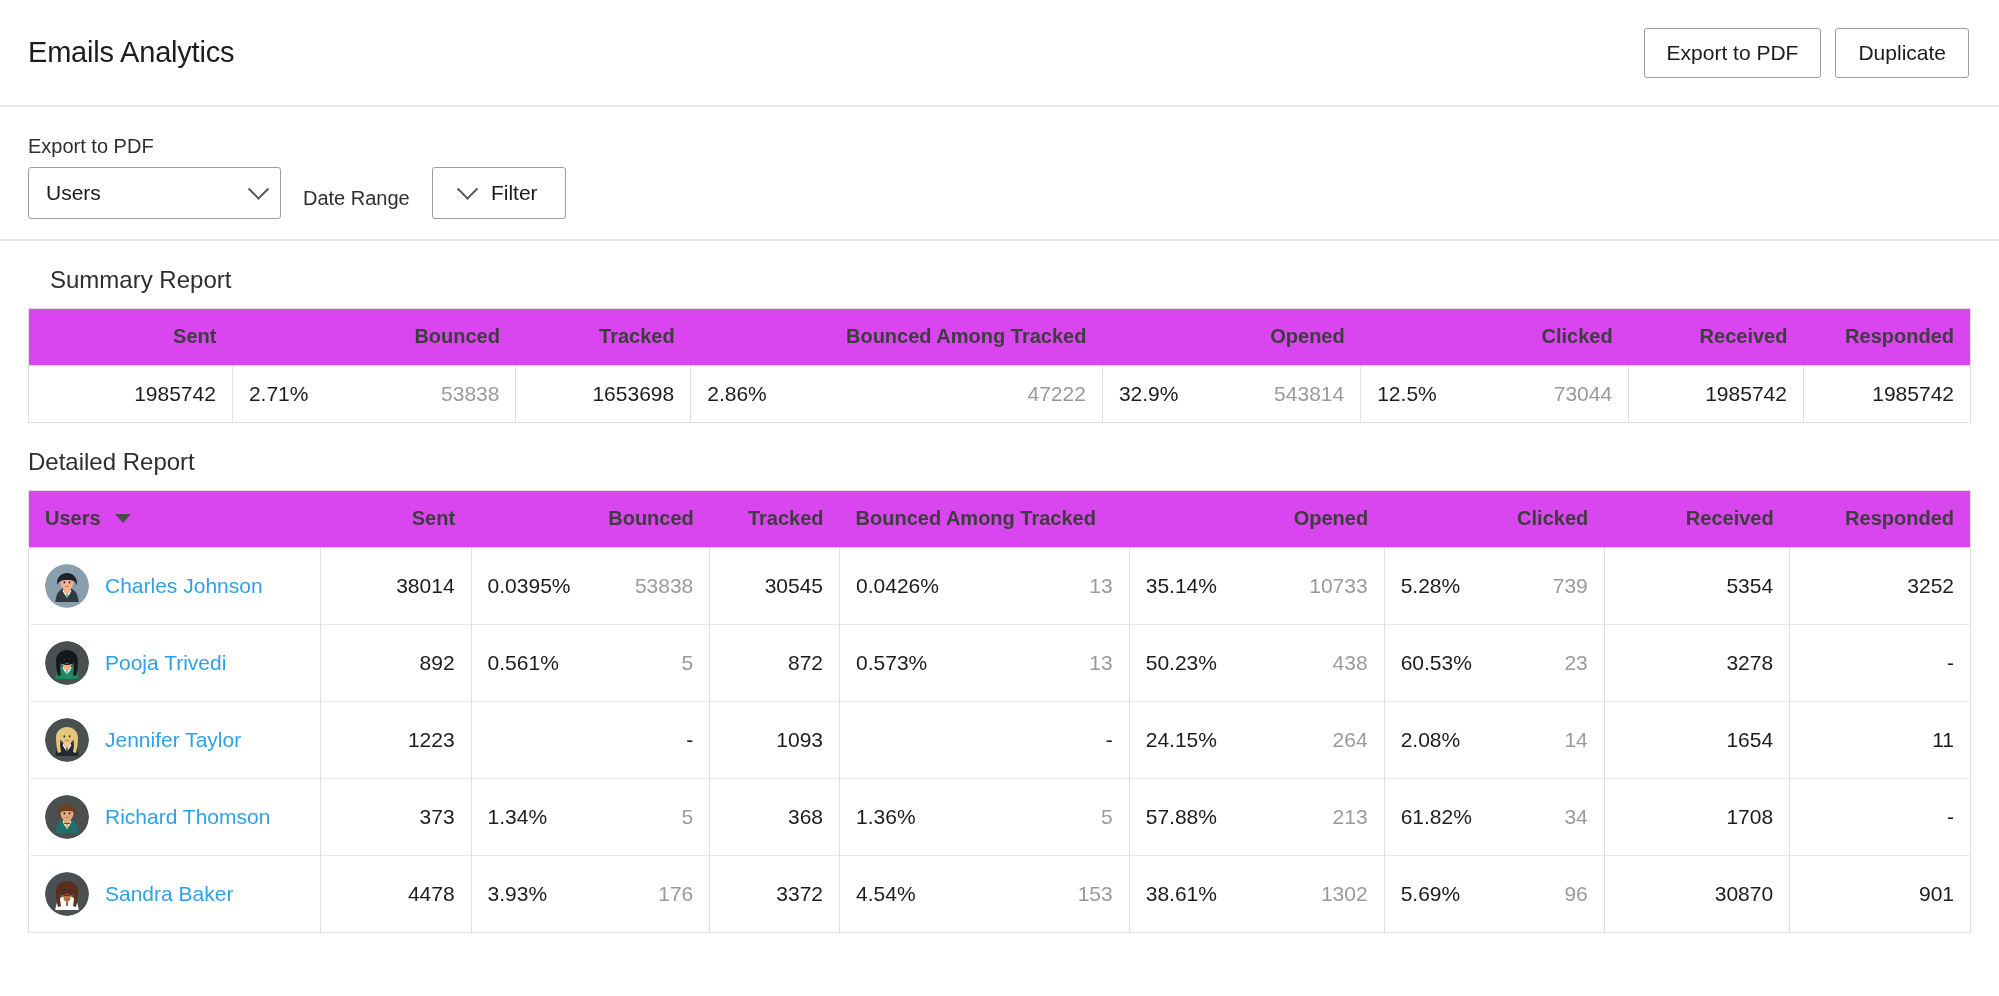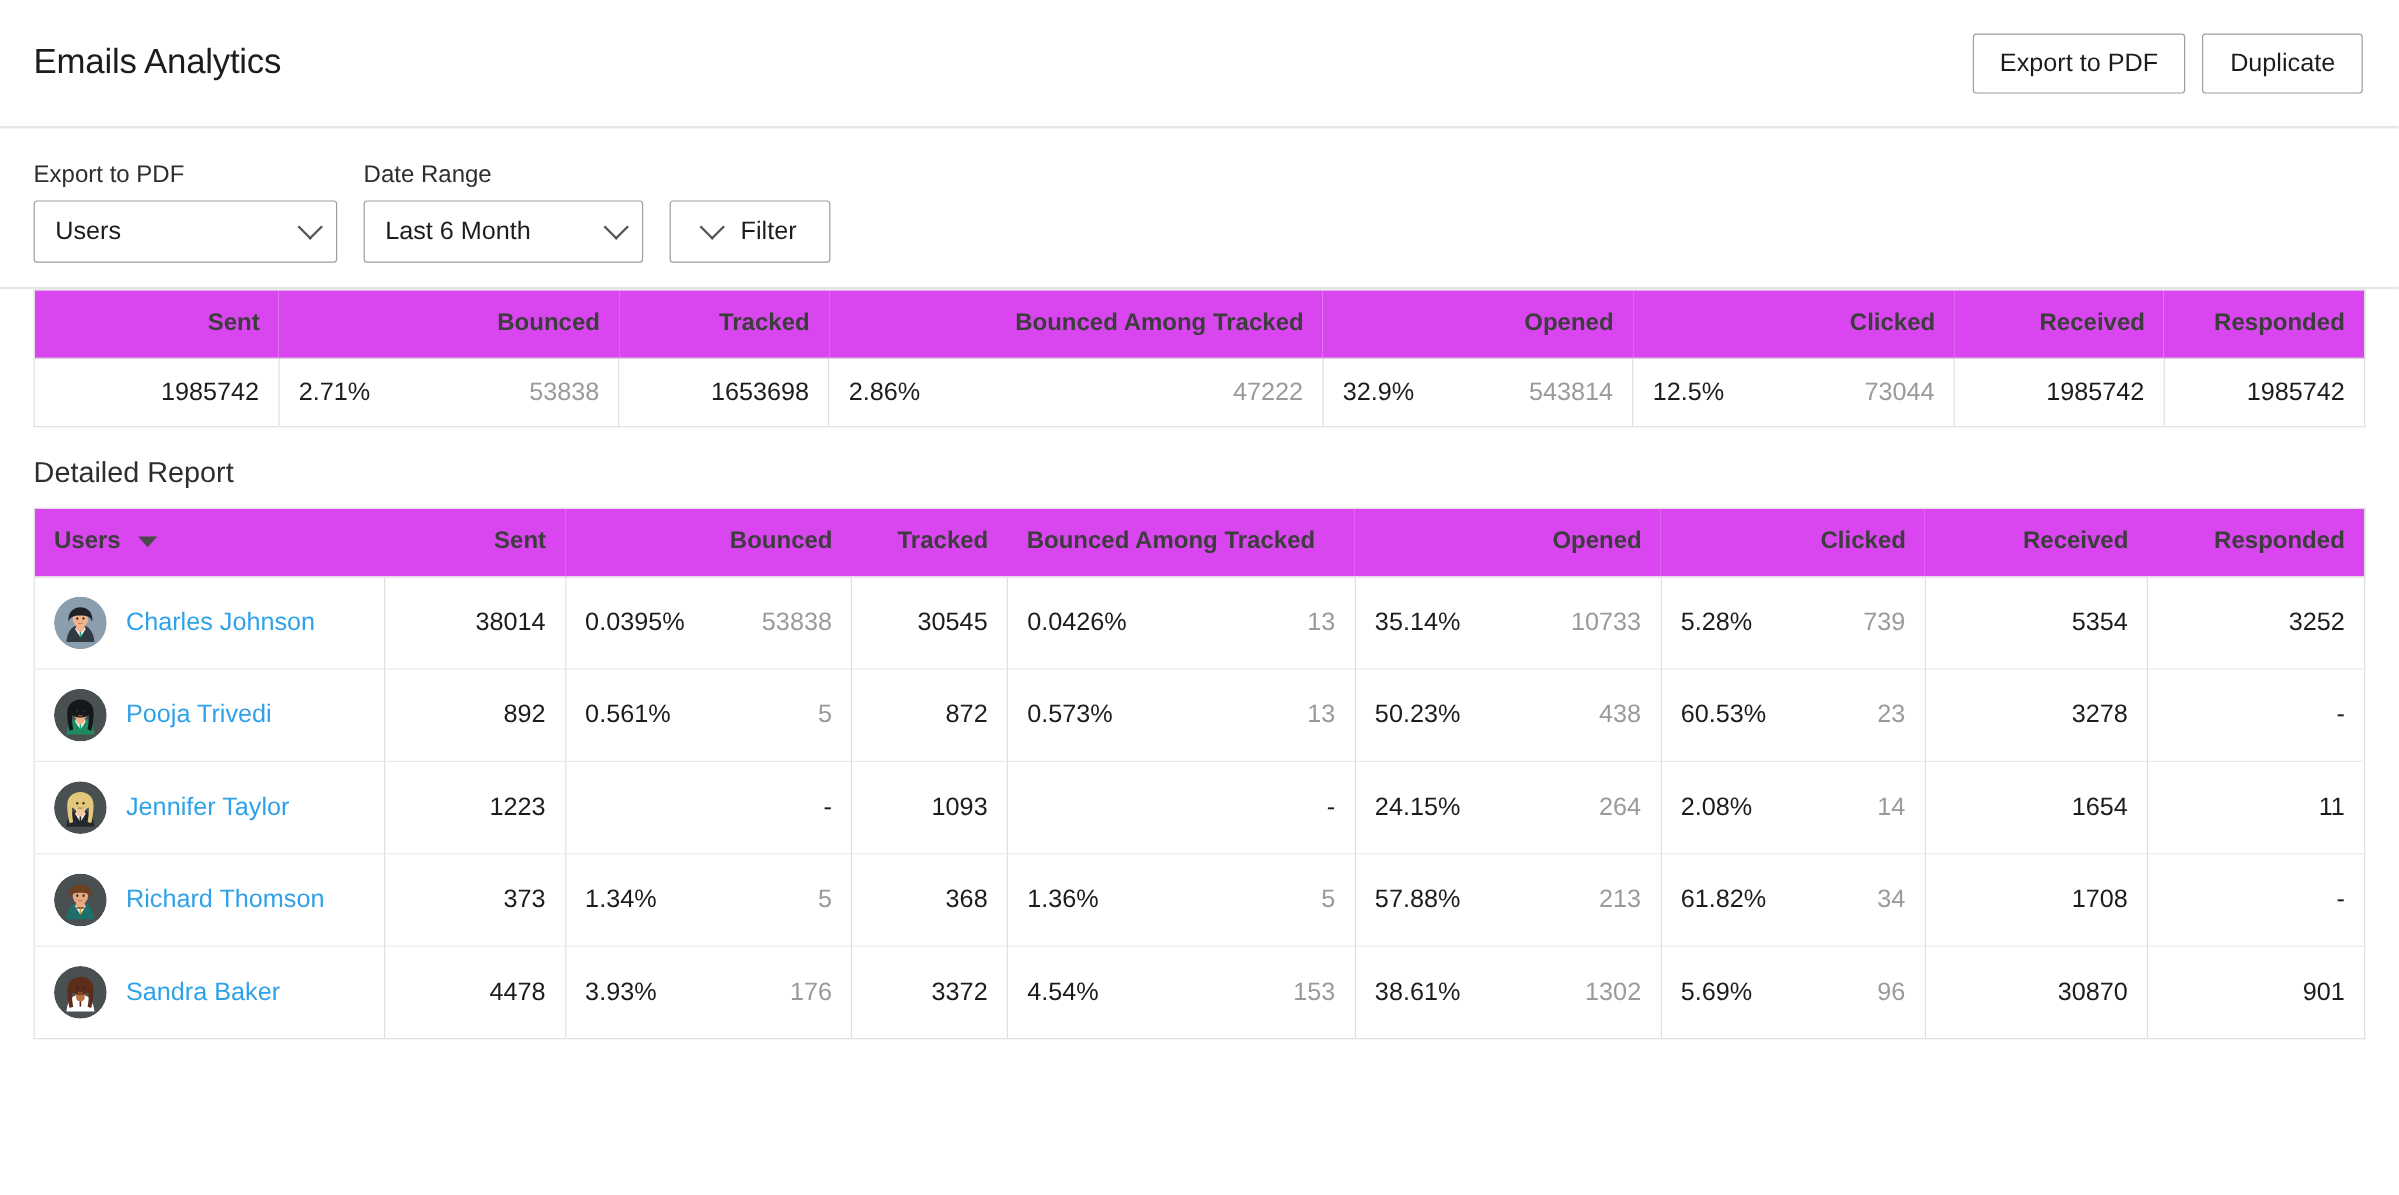--- a/index.html
+++ b/index.html
@@ -207,34 +207,31 @@
   <div class="filter-group">
     <div class="filter-label">Export to PDF</div>
     <div class="select-box select-users">
       <span class="sel-value">Users</span>
       <span class="chev"></span>
     </div>
   </div>
 
   <div class="filter-group">
     <div class="filter-label">Date Range</div>
-    <div class="select-box select-date">
-      <span class="sel-value">Last 6 Month</span>
-      <span class="chev"></span>
-    </div>
   </div>
 
   <div class="filter-btn">
     <span class="chev"></span>
     <span class="f-label">Filter</span>
   </div>
 
 </div>
 
 <div class="section">
+  <div class="section-title">Summary Report</div>
 
   <table class="rep summary-table">
     <colgroup>
       <col style="width:10.5%">
         <col style="width:14.6%">
         <col style="width:9.0%">
         <col style="width:21.2%">
       <col style="width:13.3%">
         <col style="width:13.8%">
         <col style="width:9.0%">

